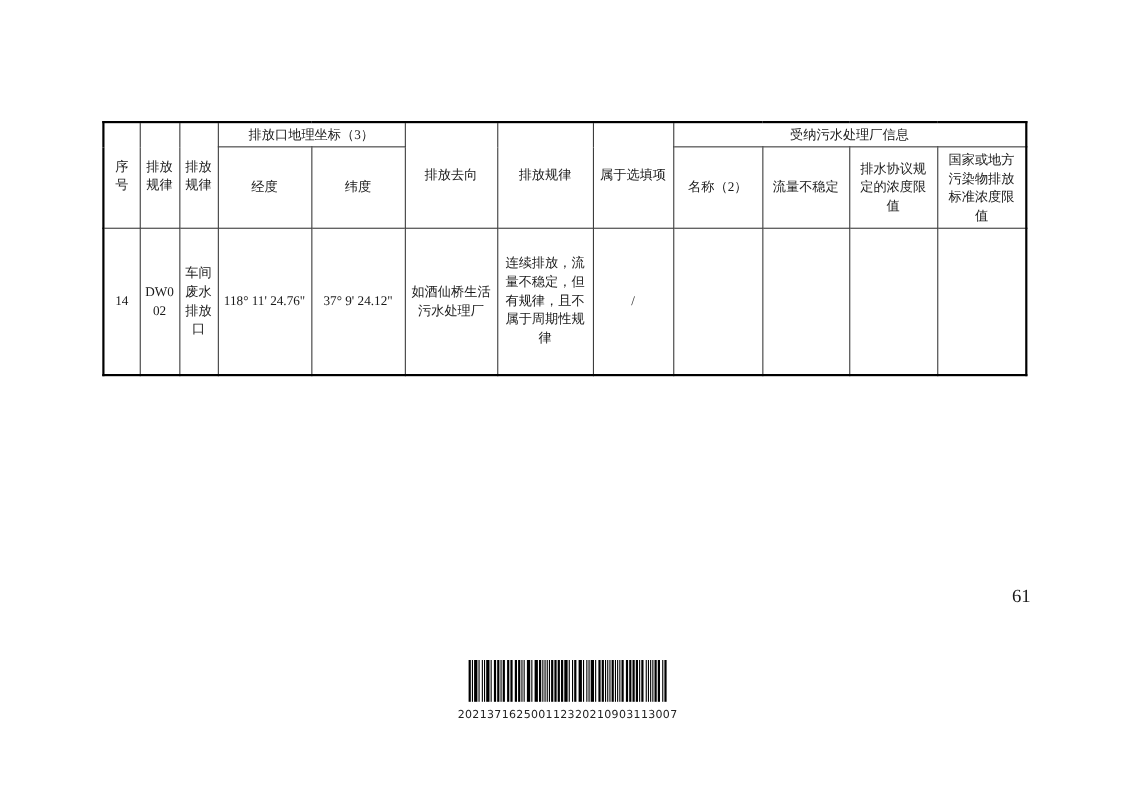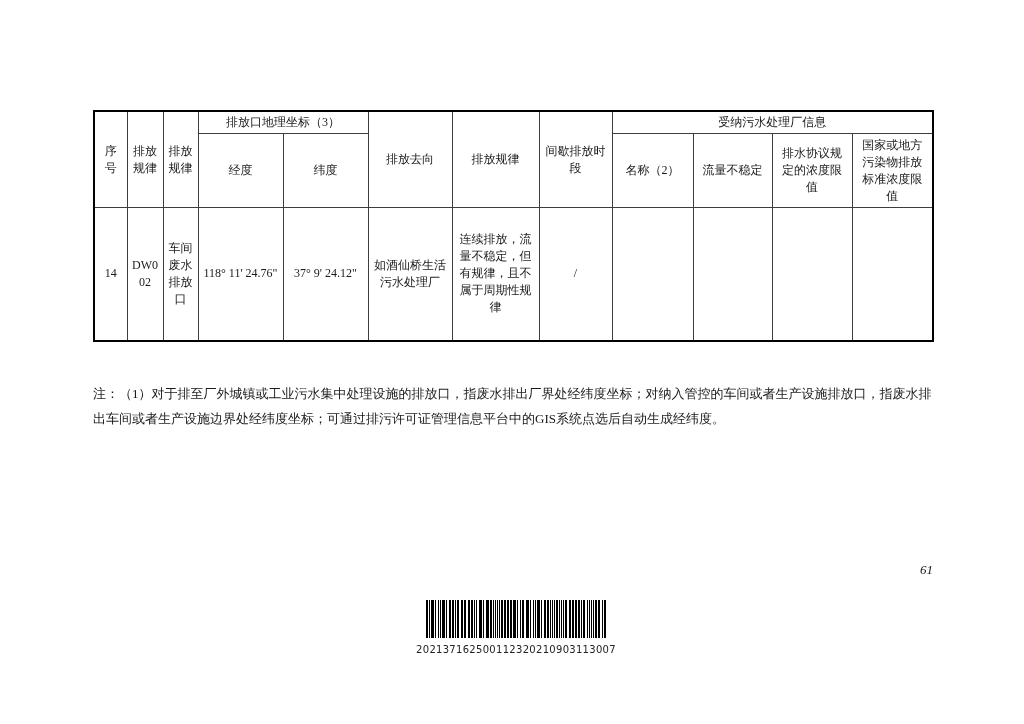--- a/index.html
+++ b/index.html
@@ -30,21 +30,21 @@
   .vcell { word-break:break-all; line-break:anywhere; padding:2px 10px; }
   .coord { word-break:break-all; line-break:anywhere; padding:2px 9px; }
   .wrap5 { line-break:anywhere; padding:2px 9px; }
   .wrap5b { line-break:anywhere; padding:2px 11px; }
   .hwrap { line-break:anywhere; padding:2px 7px; }
   .code  { word-break:break-all; padding:2px 4px; }
   
   .notes { position:absolute; left:93px; top:381px; width:848px; font-size:13px; line-height:25px; }
   .notes p { margin:0 0 11px 0; }
   
-  .page-num { position:absolute; left:920px; top:562px; font-size:13px;font-style:italic; }
+  .page-num { position:absolute; left:920px; top:532px; font-size:17px; }
   
   .barcode { position:absolute; left:416px; top:600px; width:200px; text-align:center; }
   .barcode-bars { height:38px; font-size:0; white-space:nowrap; display:inline-block; }
   .barcode-bars span { display:inline-block; height:38px; }
   .barcode-num {
     margin-top:2px; font-family:"DejaVu Sans","Liberation Sans",sans-serif;
     font-size:10px; letter-spacing:0.3px; white-space:nowrap; color:#222;
   }
 </style>
 </head>
@@ -67,21 +67,21 @@
         <col style="width:81px">
     </colgroup>
     <tbody>
         <tr class="hrow1">
       <th rowspan="2" class="vcell">序号</th>
       <th rowspan="2" class="vcell">排放规律</th>
       <th rowspan="2" class="vcell">排放规律</th>
       <th colspan="2">排放口地理坐标（3）</th>
       <th rowspan="2">排放去向</th>
       <th rowspan="2">排放规律</th>
-      <th rowspan="2" class="hwrap">间歇排放时段</th>
+      <th rowspan="2" class="hwrap">属于选填项</th>
       <th colspan="4">受纳污水处理厂信息</th>
     </tr>
     <tr class="hrow2">
       <th>经度</th>
       <th>纬度</th>
       <th>名称（2）</th>
       <th>流量不稳定</th>
       <th class="hwrap">排水协议规定的浓度限值</th>
       <th class="hwrap">国家或地方污染物排放标准浓度限值</th>
     </tr>
@@ -97,21 +97,20 @@
       <td></td>
       <td></td>
       <td></td>
       <td></td>
     </tr>
   </tbody>
     </table>
 </div>
 
 <div class="notes">
-  <p>注：（1）对于排至厂外城镇或工业污水集中处理设施的排放口，指废水排出厂界处经纬度坐标；对纳入管控的车间或者生产设施排放口，指废水排出车间或者生产设施边界处经纬度坐标；可通过排污许可证管理信息平台中的GIS系统点选后自动生成经纬度。</p>
 </div>
 
 <div class="page-num">61</div>
 
 <div class="barcode">
   <div class="barcode-bars"><span style="width: 2px; background: rgb(0, 0, 0);"></span><span style="width: 1px; background: transparent;"></span><span style="width: 1px; background: rgb(0, 0, 0);"></span><span style="width: 1px; background: transparent;"></span><span style="width: 3px; background: rgb(0, 0, 0);"></span><span style="width: 1px; background: transparent;"></span><span style="width: 1px; background: rgb(0, 0, 0);"></span><span style="width: 2px; background: transparent;"></span><span style="width: 1px; background: rgb(0, 0, 0);"></span><span style="width: 1px; background: transparent;"></span><span style="width: 1px; background: rgb(0, 0, 0);"></span><span style="width: 1px; background: transparent;"></span><span style="width: 3px; background: rgb(0, 0, 0);"></span><span style="width: 1px; background: transparent;"></span><span style="width: 1px; background: rgb(0, 0, 0);"></span><span style="width: 2px; background: transparent;"></span><span style="width: 2px; background: rgb(0, 0, 0);"></span><span style="width: 1px; background: transparent;"></span><span style="width: 2px; background: rgb(0, 0, 0);"></span><span style="width: 1px; background: transparent;"></span><span style="width: 1px; background: rgb(0, 0, 0);"></span><span style="width: 1px; background: transparent;"></span><span style="width: 2px; background: rgb(0, 0, 0);"></span><span style="width: 2px; background: transparent;"></span><span style="width: 2px; background: rgb(0, 0, 0);"></span><span style="width: 1px; background: transparent;"></span><span style="width: 2px; background: rgb(0, 0, 0);"></span><span style="width: 2px; background: transparent;"></span><span style="width: 2px; background: rgb(0, 0, 0);"></span><span style="width: 1px; background: transparent;"></span><span style="width: 2px; background: rgb(0, 0, 0);"></span><span style="width: 1px; background: transparent;"></span><span style="width: 1px; background: rgb(0, 0, 0);"></span><span style="width: 1px; background: transparent;"></span><span style="width: 1px; background: rgb(0, 0, 0);"></span><span style="width: 2px; background: transparent;"></span><span style="width: 3px; background: rgb(0, 0, 0);"></span><span style="width: 1px; background: transparent;"></span><span style="width: 1px; background: rgb(0, 0, 0);"></span><span style="width: 2px; background: transparent;"></span><span style="width: 3px; background: rgb(0, 0, 0);"></span><span style="width: 1px; background: transparent;"></span><span style="width: 2px; background: rgb(0, 0, 0);"></span><span style="width: 1px; background: transparent;"></span><span style="width: 1px; background: rgb(0, 0, 0);"></span><span style="width: 1px; background: transparent;"></span><span style="width: 1px; background: rgb(0, 0, 0);"></span><span style="width: 1px; background: transparent;"></span><span style="width: 1px; background: rgb(0, 0, 0);"></span><span style="width: 1px; background: transparent;"></span><span style="width: 1px; background: rgb(0, 0, 0);"></span><span style="width: 1px; background: transparent;"></span><span style="width: 2px; background: rgb(0, 0, 0);"></span><span style="width: 1px; background: transparent;"></span><span style="width: 2px; background: rgb(0, 0, 0);"></span><span style="width: 1px; background: transparent;"></span><span style="width: 2px; background: rgb(0, 0, 0);"></span><span style="width: 1px; background: transparent;"></span><span style="width: 2px; background: rgb(0, 0, 0);"></span><span style="width: 1px; background: transparent;"></span><span style="width: 3px; background: rgb(0, 0, 0);"></span><span style="width: 1px; background: transparent;"></span><span style="width: 1px; background: rgb(0, 0, 0);"></span><span style="width: 2px; background: transparent;"></span><span style="width: 1px; background: rgb(0, 0, 0);"></span><span style="width: 1px; background: transparent;"></span><span style="width: 2px; background: rgb(0, 0, 0);"></span><span style="width: 2px; background: transparent;"></span><span style="width: 3px; background: rgb(0, 0, 0);"></span><span style="width: 1px; background: transparent;"></span><span style="width: 1px; background: rgb(0, 0, 0);"></span><span style="width: 2px; background: transparent;"></span><span style="width: 1px; background: rgb(0, 0, 0);"></span><span style="width: 1px; background: transparent;"></span><span style="width: 1px; background: rgb(0, 0, 0);"></span><span style="width: 1px; background: transparent;"></span><span style="width: 3px; background: rgb(0, 0, 0);"></span><span style="width: 1px; background: transparent;"></span><span style="width: 1px; background: rgb(0, 0, 0);"></span><span style="width: 2px; background: transparent;"></span><span style="width: 2px; background: rgb(0, 0, 0);"></span><span style="width: 1px; background: transparent;"></span><span style="width: 2px; background: rgb(0, 0, 0);"></span><span style="width: 1px; background: transparent;"></span><span style="width: 1px; background: rgb(0, 0, 0);"></span><span style="width: 1px; background: transparent;"></span><span style="width: 1px; background: rgb(0, 0, 0);"></span><span style="width: 1px; background: transparent;"></span><span style="width: 1px; background: rgb(0, 0, 0);"></span><span style="width: 1px; background: transparent;"></span><span style="width: 2px; background: rgb(0, 0, 0);"></span><span style="width: 1px; background: transparent;"></span><span style="width: 1px; background: rgb(0, 0, 0);"></span><span style="width: 1px; background: transparent;"></span><span style="width: 1px; background: rgb(0, 0, 0);"></span><span style="width: 1px; background: transparent;"></span><span style="width: 1px; background: rgb(0, 0, 0);"></span><span style="width: 1px; background: transparent;"></span><span style="width: 2px; background: rgb(0, 0, 0);"></span><span style="width: 2px; background: transparent;"></span><span style="width: 2px; background: rgb(0, 0, 0);"></span><span style="width: 1px; background: transparent;"></span><span style="width: 2px; background: rgb(0, 0, 0);"></span><span style="width: 1px; background: transparent;"></span><span style="width: 2px; background: rgb(0, 0, 0);"></span><span style="width: 1px; background: transparent;"></span><span style="width: 2px; background: rgb(0, 0, 0);"></span><span style="width: 1px; background: transparent;"></span><span style="width: 1px; background: rgb(0, 0, 0);"></span><span style="width: 1px; background: transparent;"></span><span style="width: 2px; background: rgb(0, 0, 0);"></span><span style="width: 2px; background: transparent;"></span><span style="width: 1px; background: rgb(0, 0, 0);"></span><span style="width: 1px; background: transparent;"></span><span style="width: 1px; background: rgb(0, 0, 0);"></span><span style="width: 1px; background: transparent;"></span><span style="width: 1px; background: rgb(0, 0, 0);"></span><span style="width: 1px; background: transparent;"></span><span style="width: 1px; background: rgb(0, 0, 0);"></span><span style="width: 1px; background: transparent;"></span><span style="width: 2px; background: rgb(0, 0, 0);"></span><span style="width: 1px; background: transparent;"></span><span style="width: 2px; background: rgb(0, 0, 0);"></span><span style="width: 2px; background: transparent;"></span><span style="width: 1px; background: rgb(0, 0, 0);"></span><span style="width: 1px; background: transparent;"></span><span style="width: 2px; background: rgb(0, 0, 0);"></span></div>
   <div class="barcode-num">202137162500112320210903113007</div>
 </div>
 
 </body></html>

